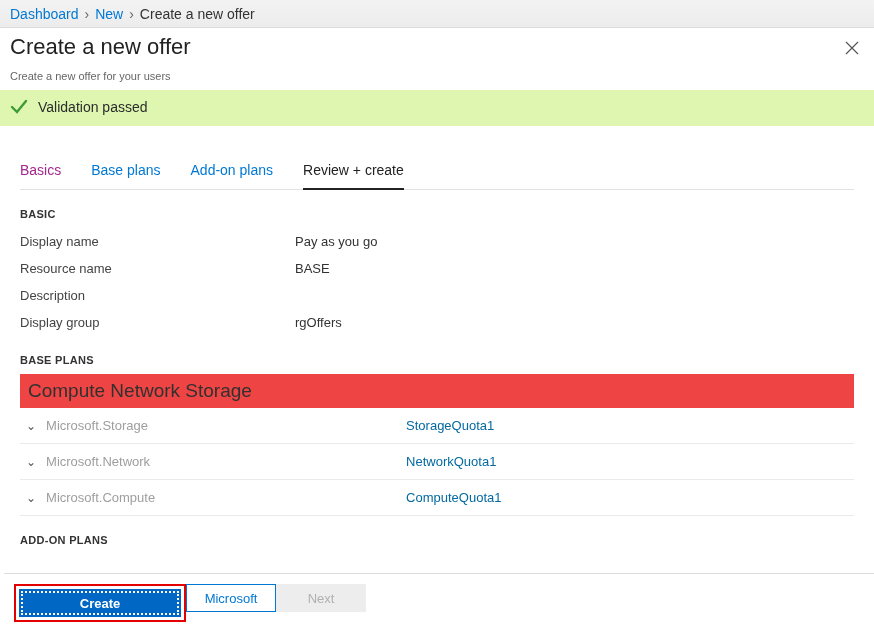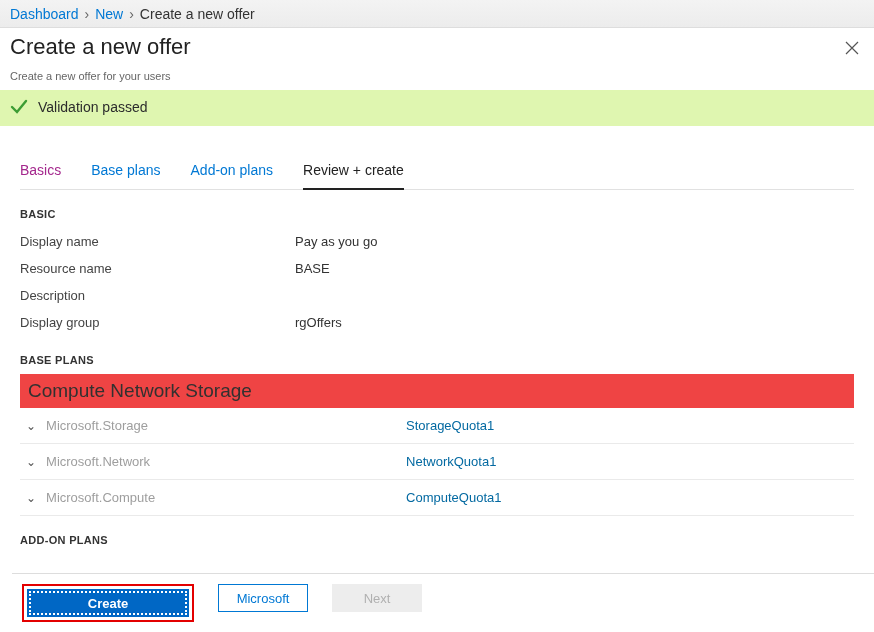--- a/index.html
+++ b/index.html
@@ -23,21 +23,21 @@
   .tab.active { color:#222; border-bottom:2px solid #222; margin-bottom:-1px;}
   .section-title { font-size:11px; font-weight:600; letter-spacing:0.3px; color:#333; margin:18px 0 8px 0;}
   .kv { display:flex; padding:6px 0; font-size:13px;align-items:center;}
   .kv .k { width:275px; color:#444;}
   .kv .v { color:#333;}
   .planhdr { background:#ef4444; padding:6px 8px; font-size:19px;}
   .planrow { display:flex; align-items:center; padding:10px 6px; border-bottom:1px solid #eaeaea; font-size:13px;}
   .planrow .chev { margin-right:10px; color:#555; font-size:12px; cursor:pointer;}
   .planrow .svc { color:#9e9e9e; width:360px;}
   .planrow .quota { color:#0369a1;text-align:center;}
-  .footer { position:absolute; bottom:0; left:12px; right:0; border-top:1px solid #ddd; padding:10px; display:flex; gap:24px;}
+  .footer { position:absolute; bottom:0; left:4px; right:0; border-top:1px solid #ddd; padding:10px; display:flex; }
   .btn { height:28px; min-width:90px; font-size:13px; font-family:inherit; cursor:pointer;}
   .btn-create-wrap { border:2px solid #e30000; padding:3px;}
   .btn-create { width:162px; height:28px;background:#0067c5;border:1px solid #0067c5;color:#fff;outline:2px dotted #fff;outline-offset:-4px;font-weight:600;}
   .btn-prev { width:90px; background:#fff;border:1px solid #0078d4;color:#0078d4;}
   .btn-next { width:90px;background:#ededed;border:1px solid #ededed;color:#b0b0b0;cursor:default;}
   svg { display:block }
 </style>
 </head>
 <body>
 

